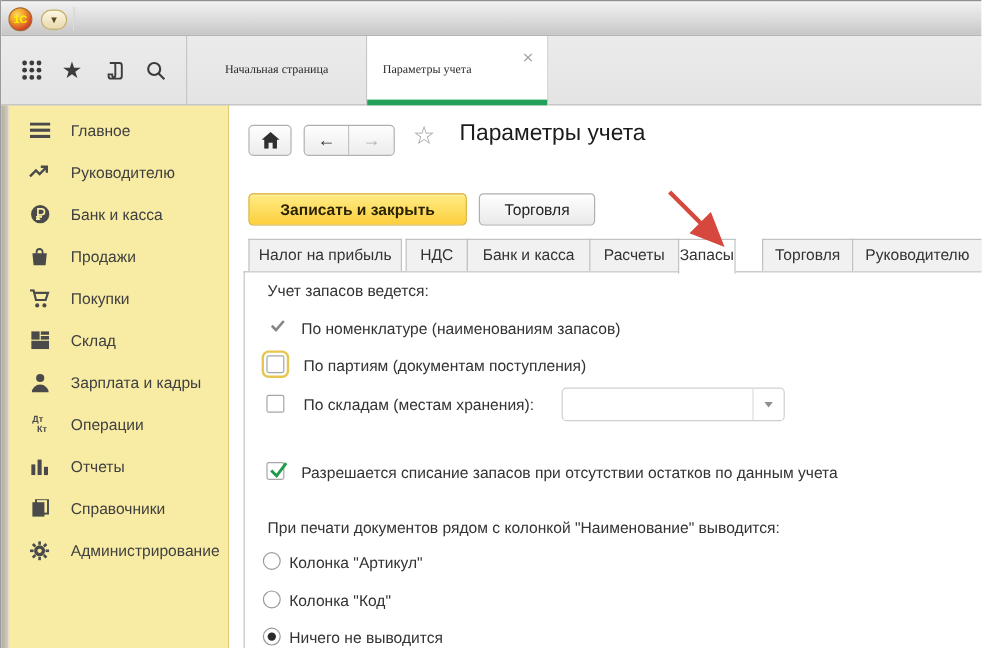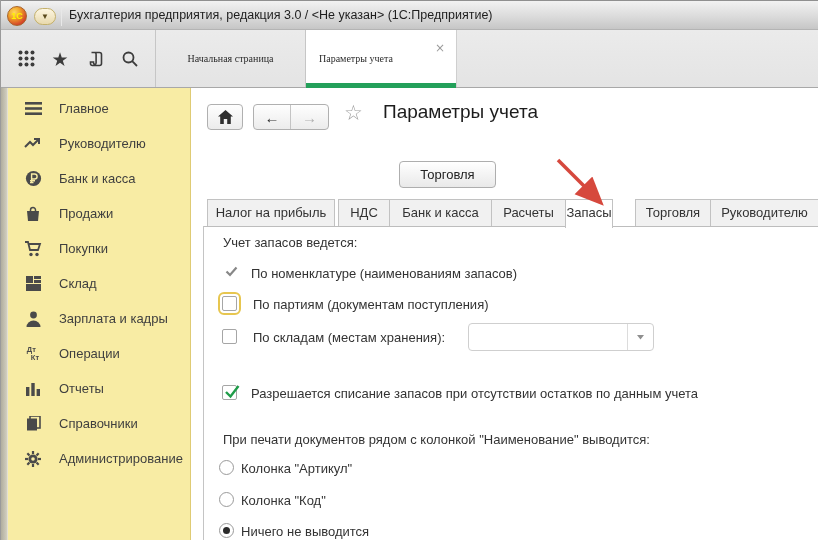--- a/index.html
+++ b/index.html
@@ -87,21 +87,20 @@
 </style>
 </head>
 <body>
 
 <div id="app">
 
   <div class="titlebar">
     <div class="logo-btn">1С</div>
     <div class="dd-btn">▼</div>
     <div class="tb-sep"></div>
-    <div class="tb-title">Бухгалтерия предприятия, редакция 3.0 / &lt;Не указан&gt;  (1С:Предприятие)</div>
   </div>
 
   <div class="topstrip">
     <div class="tool-icons">
       <div class="ticon" style="left:10px">
         <svg width="17" height="17" viewBox="0 0 17 17">
           <g fill="#3c3c3c">
             <circle cx="2.5" cy="2.5" r="2"></circle>
               <circle cx="8.5" cy="2.5" r="2"></circle>
               <circle cx="14.5" cy="2.5" r="2"></circle>
@@ -278,20 +277,21 @@
           <path d="M7.5 0 L15 6.5 h-2.2 V14 h-3.6 V9 h-3.4 v5 H2.2 V6.5 H0 z"></path>
         </svg>
     </div>
     <div class="navbtn grp-nav">
       <span class="half back">←</span>
       <span class="half fwd">→</span>
     </div>
     <span class="fav-star">☆</span>
     <div class="page-title">Параметры учета</div>
 
+    <div class="btn btn-primary">Записать и закрыть</div>
     <div class="btn btn-secondary">Торговля</div>
 
     <div class="ctab-line"></div>
     <div class="panel-left-border"></div>
     <div class="ctab-row">
       <div class="ctab" style="left:16px;width:128px">Налог на прибыль</div>
       <div class="ctab" style="left:147px;width:52px">НДС</div>
       <div class="ctab" style="left:198px;width:103px">Банк и касса</div>
       <div class="ctab" style="left:300px;width:75px">Расчеты</div>
       <div class="ctab active" style="left:374px;width:48px">Запасы</div>

